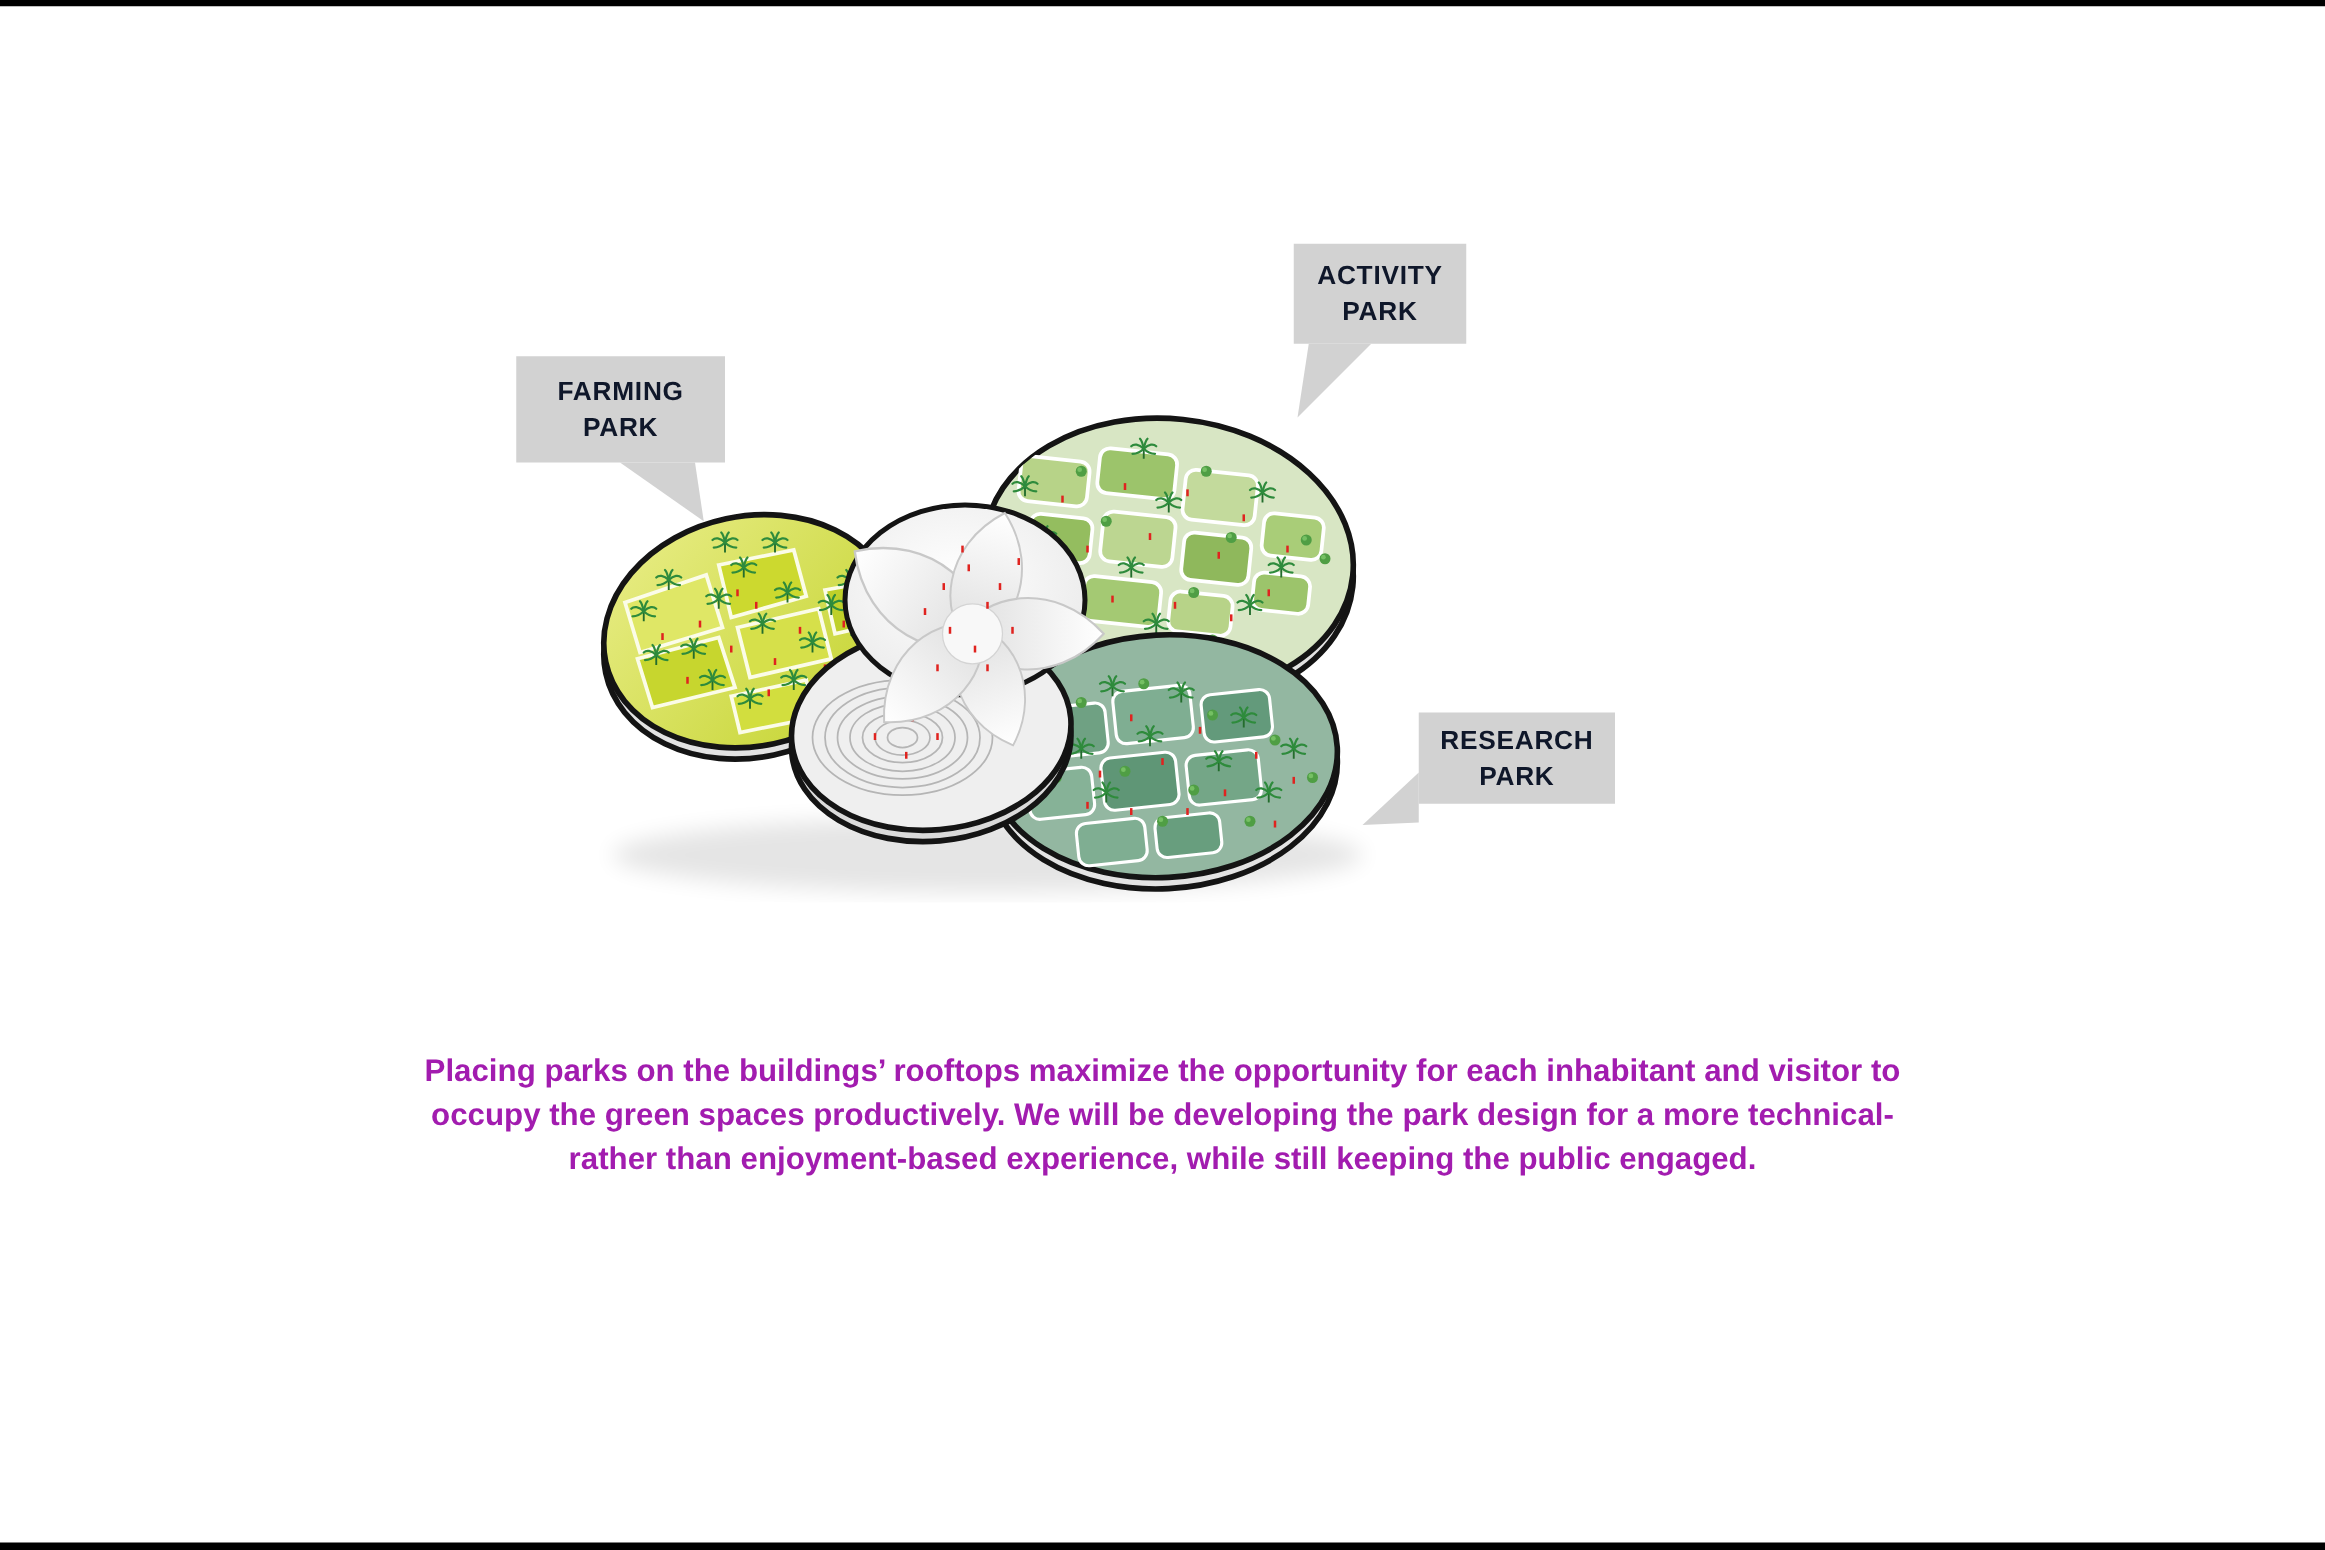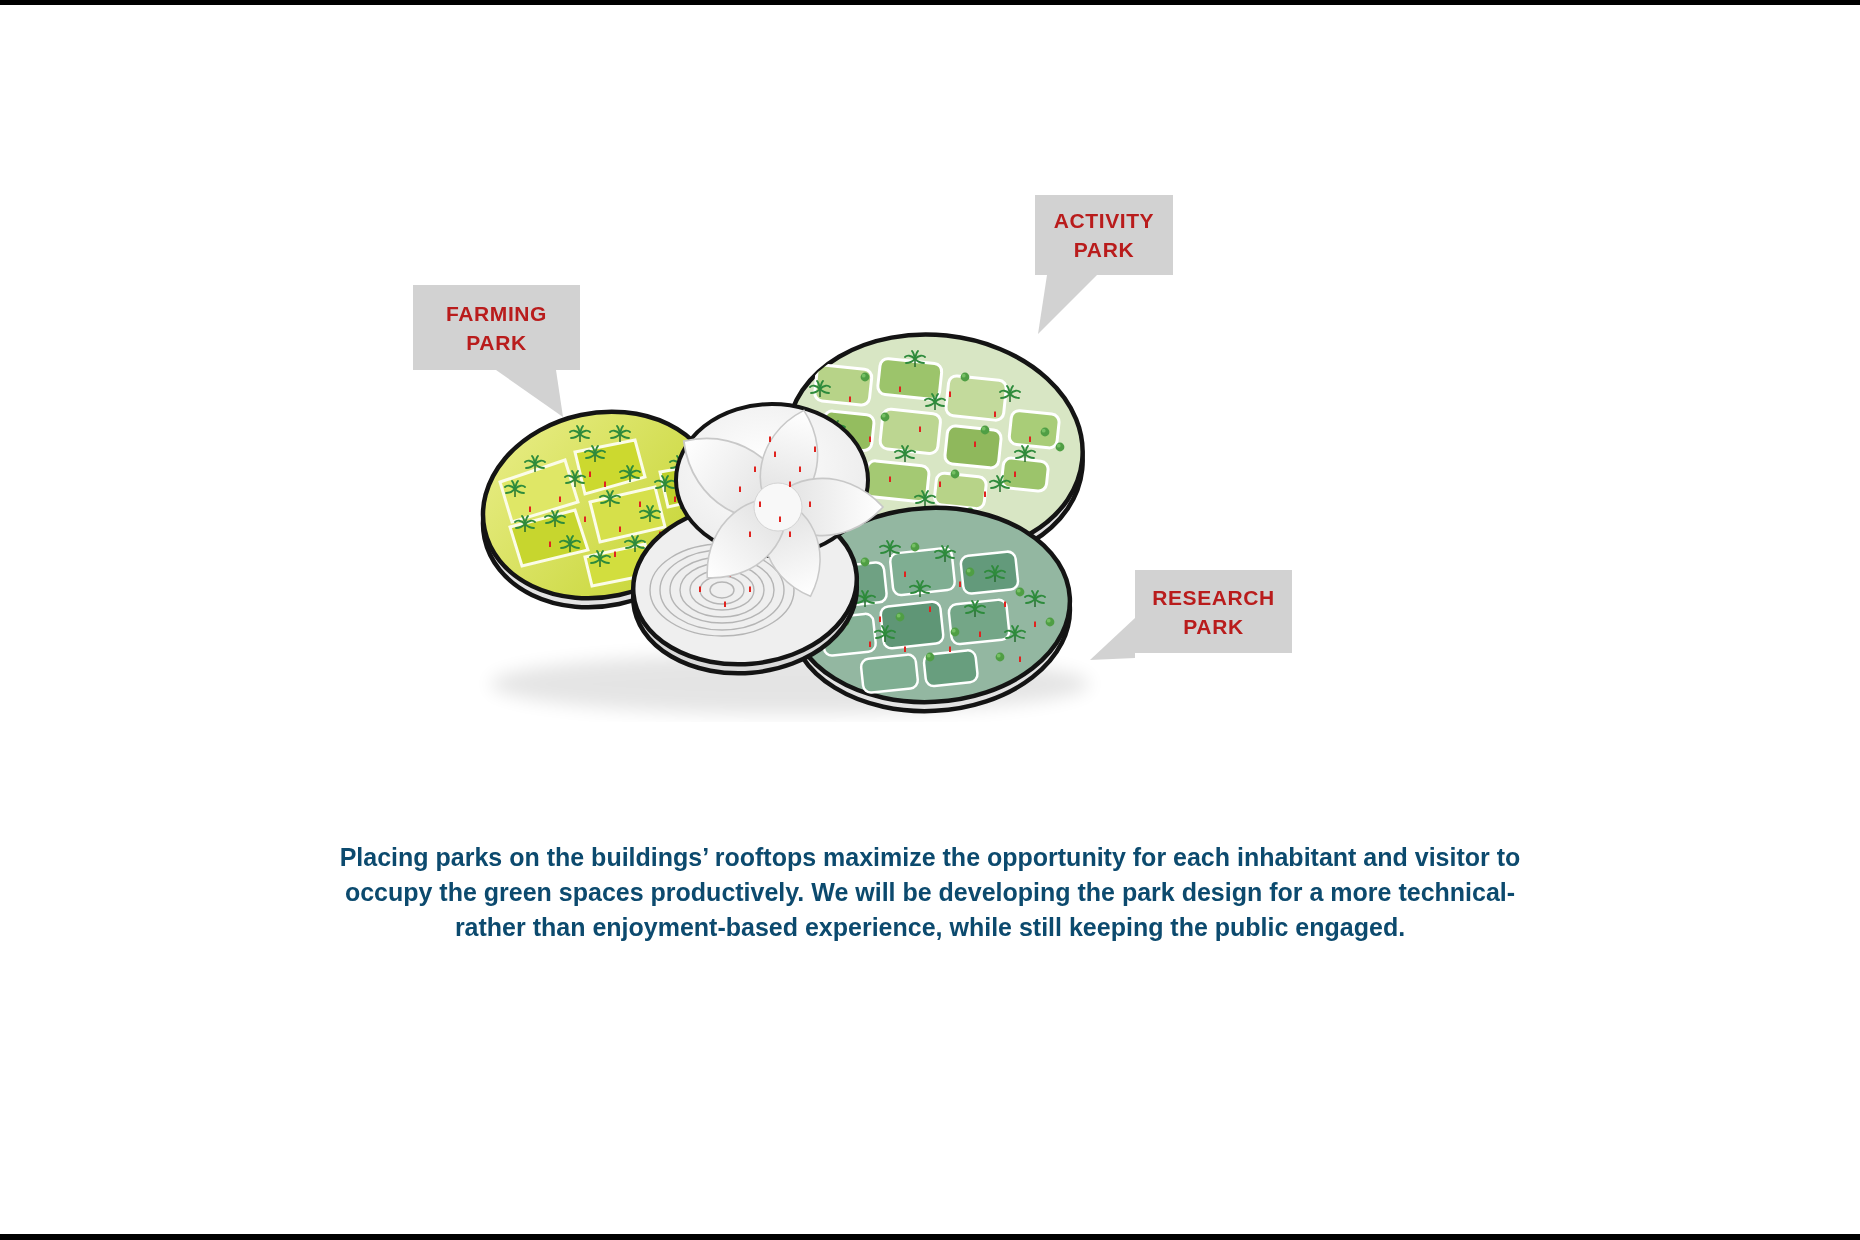--- a/index.html
+++ b/index.html
@@ -5,38 +5,38 @@
   html,body{margin:0;padding:0;}
   body{
     width:1860px;height:1240px;position:relative;overflow:hidden;
     background:#ffffff;font-family:"Liberation Sans", sans-serif;
   }
   .edge-bar{position:absolute;left:0;width:100%;background:#000;}
   .edge-bar.top{top:0;height:5px;}
   .edge-bar.bottom{bottom:0;height:6px;}
 
   .callout-box{
-    position:absolute;background:#d2d2d2;color:#b91c1c;
+    position:absolute;background:#d2d2d2;color:#0f172a;
     font-weight:bold;font-size:21px;line-height:29px;letter-spacing:.6px;
     display:flex;align-items:center;justify-content:center;
     text-align:center;white-space:pre-line;
   }
   #box-farming{left:413px;top:285px;width:167px;height:85px;}
   #box-activity{left:1035px;top:195px;width:138px;height:80px;}
-  #box-research{left:1135px;top:570px;width:157px;height:83px;}
+  #box-research{left:1135px;top:570px;width:157px;height:73px;}
   .tail{position:absolute;}
   #tail-farming{left:495px;top:369px;}
   #tail-activity{left:1034px;top:274px;}
   #tail-research{left:1088px;top:616px;}
 
   #illustration{position:absolute;left:460px;top:322px;}
 
   .caption{
     position:absolute;left:0;top:840px;width:100%;text-align:center;
-    color:#0c4a6e;font-size:25px;line-height:35px;font-weight:600;
+    color:#a21caf;font-size:25px;line-height:35px;font-weight:600;
   }
   .petal{fill:url(#petalGrad);stroke:#c8c8c8;stroke-width:1.6;}
   .plot-farm{stroke:#fbfce8;stroke-width:3;}
   .plot-act{stroke:#ffffff;stroke-width:3;}
   .plot-res{stroke:#ffffff;stroke-width:2.5;}
   .amp-arc{fill:none;stroke:#b5b5b5;stroke-width:1.4;}
 </style>
 </head>
 <body>
 

